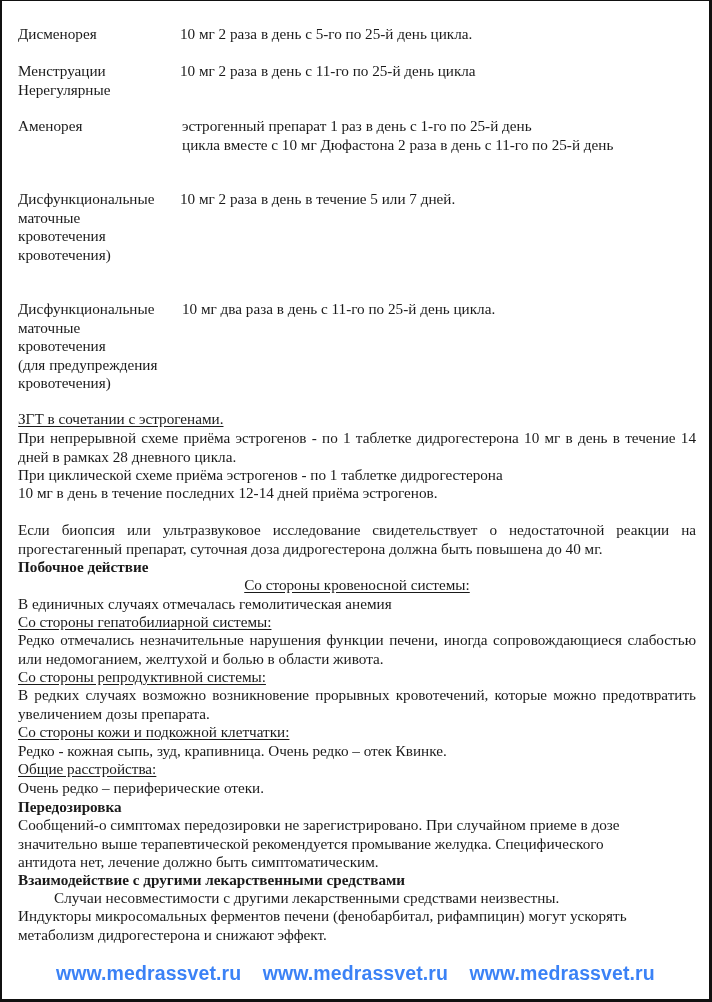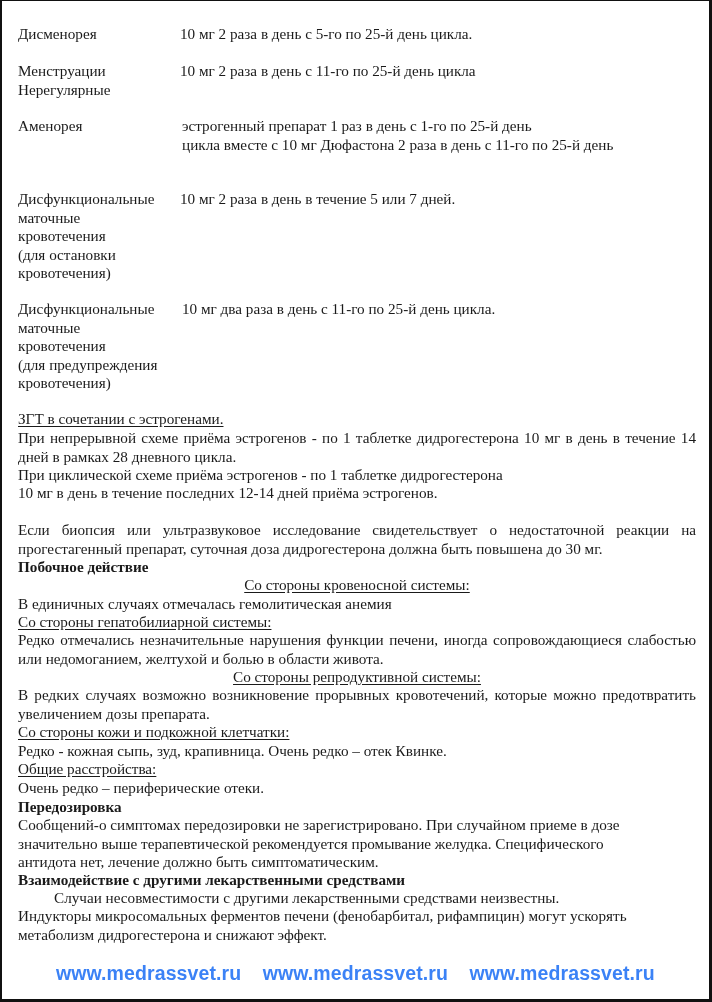--- a/index.html
+++ b/index.html
@@ -64,21 +64,20 @@
       <div>эстрогенный препарат 1 раз в день с 1-го по 25-й день</div>
       <div>цикла вместе с 10 мг Дюфастона 2 раза в день с 11-го по 25-й день</div>
     </div>
   </div>
 
   <div class="row" style="top:190px;">
     <div class="label">
       <div>Дисфункциональные</div>
       <div>маточные</div>
       <div>кровотечения</div>
-      <div>(для остановки</div>
       <div>кровотечения)</div>
     </div>
     <div class="value">
       <div>10 мг 2 раза в день в течение 5 или 7 дней.</div>
     </div>
   </div>
 
   <div class="row" style="top:300px;">
     <div class="label">
       <div>Дисфункциональные</div>
@@ -90,28 +89,28 @@
     <div class="value" style="left:164px;">
       <div>10 мг два раза в день с 11-го по 25-й день цикла.</div>
     </div>
   </div>
 
   <div class="line u" style="top:410px;">ЗГТ в сочетании с эстрогенами.</div>
   <div class="line just" style="top:429px;">При непрерывной схеме приёма эстрогенов - по 1 таблетке дидрогестерона 10 мг в день в течение 14 дней в рамках 28 дневного цикла.</div>
   <div class="line" style="top:466px;">При циклической схеме приёма эстрогенов - по 1 таблетке дидрогестерона</div>
   <div class="line" style="top:484px;">10 мг в день в течение последних 12-14 дней приёма эстрогенов.</div>
 
-  <div class="line just" style="top:521px;">Если биопсия или ультразвуковое исследование свидетельствует о недостаточной реакции на прогестагенный препарат, суточная доза дидрогестерона должна быть повышена до 30 мг.</div>
+  <div class="line just" style="top:521px;">Если биопсия или ультразвуковое исследование свидетельствует о недостаточной реакции на прогестагенный препарат, суточная доза дидрогестерона должна быть повышена до 40 мг.</div>
 
   <div class="line b" style="top:558px;">Побочное действие</div>
   <div class="line u" style="top:576px;text-align:center;">Со стороны кровеносной системы:</div>
   <div class="line" style="top:595px;">В единичных случаях отмечалась гемолитическая анемия</div>
   <div class="line u" style="top:613px;">Со стороны гепатобилиарной системы:</div>
   <div class="line just" style="top:631px;">Редко отмечались незначительные нарушения функции печени, иногда сопровождающиеся слабостью или недомоганием, желтухой и болью в области живота.</div>
-  <div class="line u" style="top:668px;text-align:center;">Со стороны репродуктивной системы:</div>
+  <div class="line u" style="top:668px;">Со стороны репродуктивной системы:</div>
   <div class="line just" style="top:686px;">В редких случаях возможно возникновение прорывных кровотечений, которые можно предотвратить увеличением дозы препарата.</div>
   <div class="line u" style="top:723px;">Со стороны кожи и подкожной клетчатки:</div>
   <div class="line" style="top:742px;">Редко - кожная сыпь, зуд, крапивница. Очень редко – отек Квинке.</div>
   <div class="line u" style="top:760px;">Общие расстройства:</div>
   <div class="line" style="top:779px;">Очень редко – периферические отеки.</div>
 
   <div class="line b" style="top:798px;">Передозировка</div>
   <div class="line" style="top:816px;">Сообщений-о симптомах передозировки не зарегистрировано. При случайном приеме в дозе</div>
   <div class="line" style="top:835px;">значительно выше терапевтической рекомендуется промывание желудка. Специфического</div>
   <div class="line" style="top:853px;">антидота нет, лечение должно быть симптоматическим.</div>

